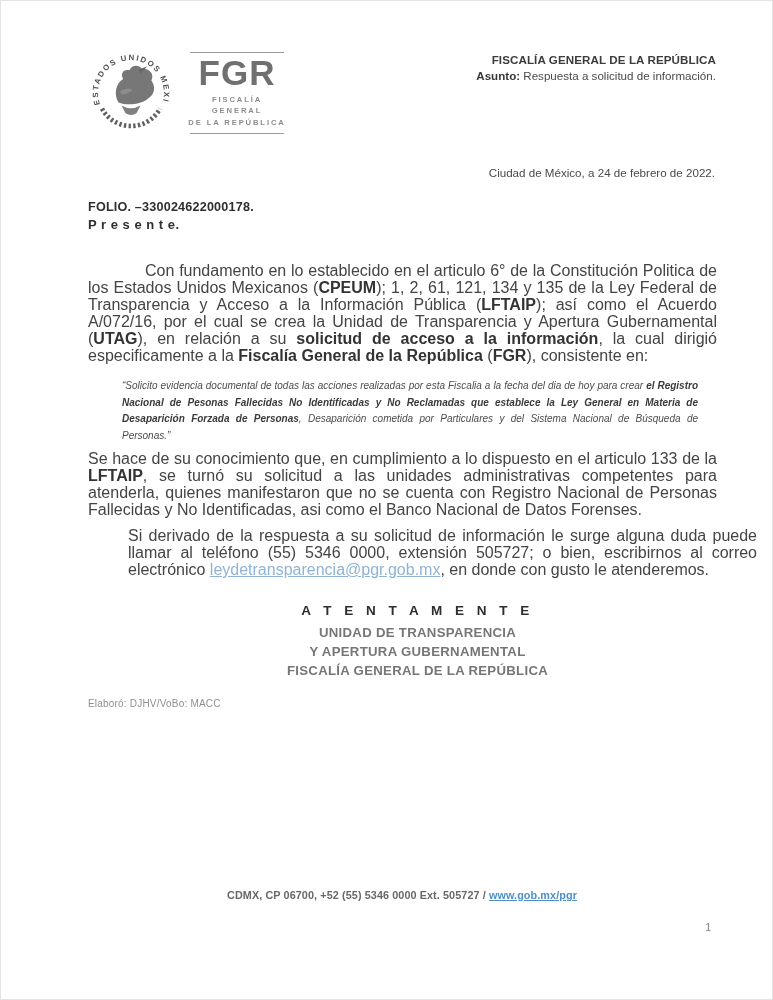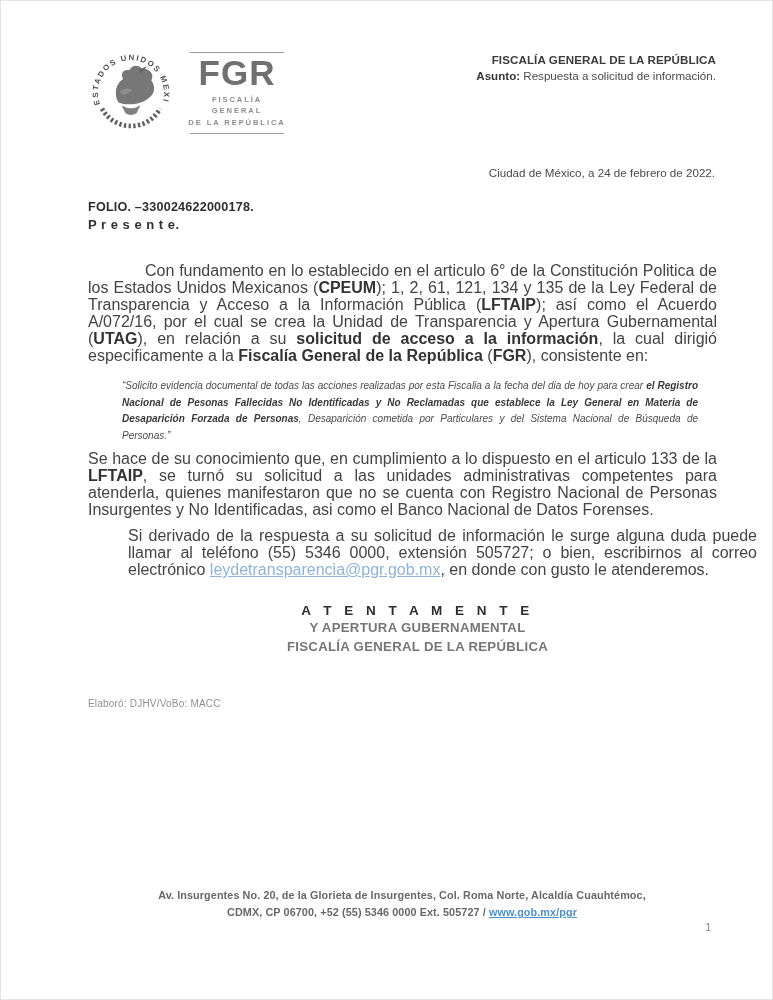--- a/index.html
+++ b/index.html
@@ -105,30 +105,30 @@
 
   <div class="folio-block">
     <div class="folio">FOLIO. –330024622000178.</div>
     <div class="presente">P r e s e n t e.</div>
   </div>
 
   <p class="para p1"><span>Con fundamento en lo establecido en el articulo 6° de la Constitución Politica de los Estados Unidos Mexicanos (</span><b>CPEUM</b><span>); 1, 2, 61, 121, 134 y 135 de la Ley Federal de Transparencia y Acceso a la Información Pública (</span><b>LFTAIP</b><span>); así como el Acuerdo A/072/16, por el cual se crea la Unidad de Transparencia y Apertura Gubernamental (</span><b>UTAG</b><span>), en relación a su </span><b>solicitud de acceso a la información</b><span>, la cual dirigió especificamente a la </span><b>Fiscalía General de la República</b><span> (</span><b>FGR</b><span>), consistente en:</span></p>
 
   <p class="quote"><span>“Solicito evidencia documental de todas las acciones realizadas por esta Fiscalia a la fecha del dia de hoy para crear </span><b>el Registro Nacional de Pesonas Fallecidas No Identificadas y No Reclamadas que establece la Ley General en Materia de Desaparición Forzada de Personas</b><span>, Desaparición cometida por Particulares y del Sistema Nacional de Búsqueda de Personas.”</span></p>
 
-  <p class="para p2"><span>Se hace de su conocimiento que, en cumplimiento a lo dispuesto en el articulo 133 de la </span><b>LFTAIP</b><span>, se turnó su solicitud a las unidades administrativas competentes para atenderla, quienes manifestaron que no se cuenta con Registro Nacional de Personas Insurgentes y No Identificadas, asi como el Banco Nacional de Datos Forenses.</span></p>
+  <p class="para p2"><span>Se hace de su conocimiento que, en cumplimiento a lo dispuesto en el articulo 133 de la </span><b>LFTAIP</b><span>, se turnó su solicitud a las unidades administrativas competentes para atenderla, quienes manifestaron que no se cuenta con Registro Nacional de Personas Fallecidas y No Identificadas, asi como el Banco Nacional de Datos Forenses.</span></p>
 
   <p class="para p3"><span>Si derivado de la respuesta a su solicitud de información le surge alguna duda puede llamar al teléfono (55) 5346 0000, extensión 505727; o bien, escribirnos al correo electrónico </span><a class="email-link" href="#">leydetransparencia@pgr.gob.mx</a><span>, en donde con gusto le atenderemos.</span></p>
 
   <div class="signature">
     <div class="atentamente">A T E N T A M E N T E</div>
+    <div class="sig-line first">UNIDAD DE TRANSPARENCIA</div>
     <div class="sig-line">Y APERTURA GUBERNAMENTAL</div>
     <div class="sig-line">FISCALÍA GENERAL DE LA REPÚBLICA</div>
   </div>
   <div class="elaboro">Elaboró: DJHV/VoBo: MACC</div>
 
   <div class="footer">
-    <div class="footer-line">Av. Insurgentes No. 20, de la Glorieta de Insurgentes, Col. Roma Norte, Alcaldía Cuauhtémoc,</div>
     <div class="footer-line"><span>CDMX, CP 06700, +52 (55) 5346 0000 Ext. 505727 / </span><a class="footer-link" href="#">www.gob.mx/pgr</a></div>
   </div>
   <div class="page-number">1</div>
 
 </div>
 
 </body></html>

